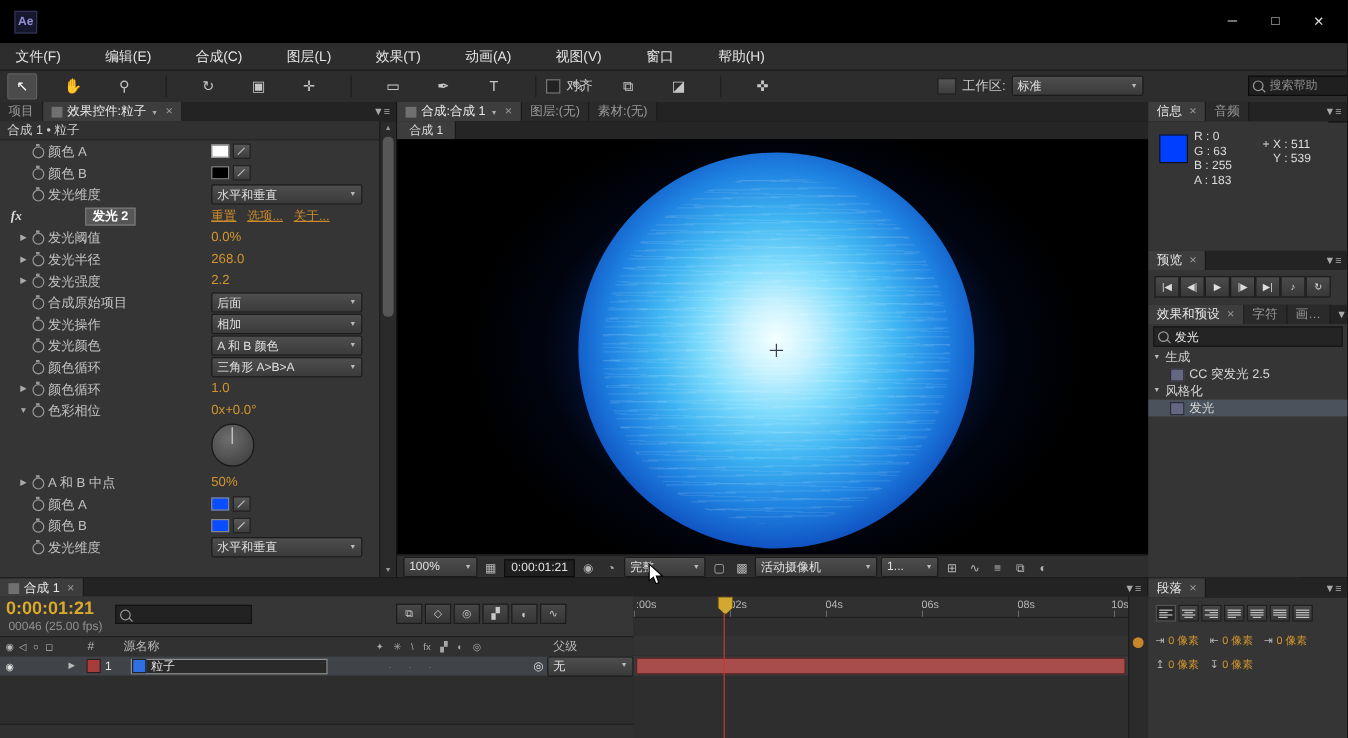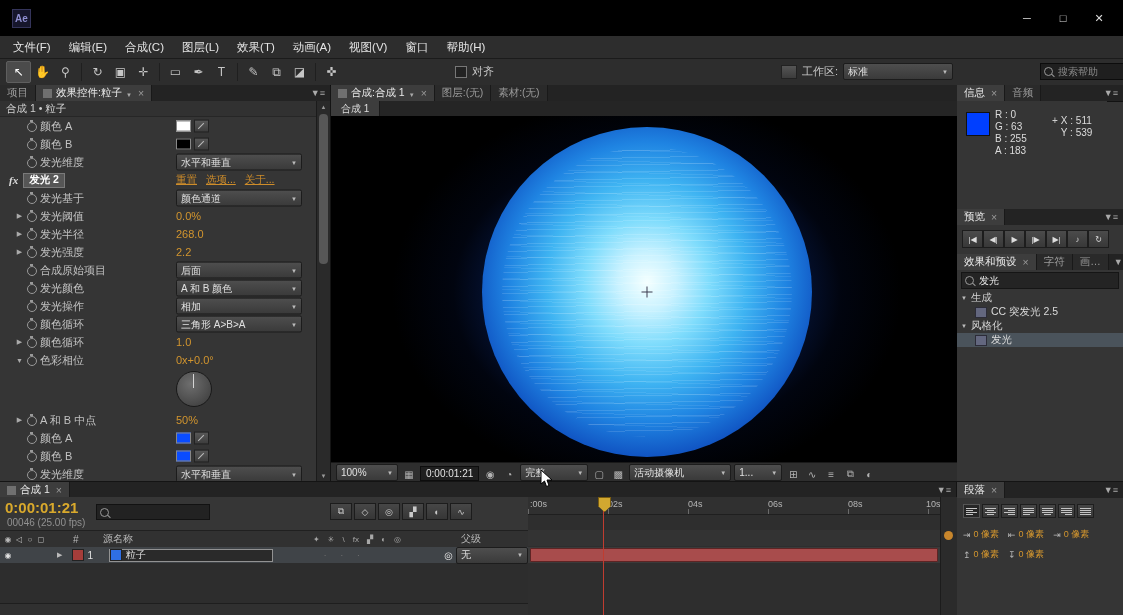--- a/index.html
+++ b/index.html
@@ -1,18 +1,18 @@
 <!DOCTYPE html>
 <html><head>
 <meta charset="utf-8">
 <style>
   html,body{margin:0;padding:0;background:#000;}
   .app{position:relative;width:1123px;height:615px;overflow:hidden;background:#141414;
        font-family:"Liberation Sans","DejaVu Sans",sans-serif;font-size:11px;color:#c8c8c8;}
-  .abs{position:absolute;}
+  .abs{position:absolute;gap:19px;}
   
   .titlebar{left:0;top:0;width:1123px;height:36px;background:#000;display:flex;align-items:center;}
   .badge{width:17px;height:17px;background:#16162c;color:#8f8fd0;font-weight:bold;font-size:10px;
          display:flex;align-items:center;justify-content:center;margin:0 7px 0 12px;border:1px solid #34345a;}
   .title{font-size:11.5px;color:#cfcfcf;}
   .winbtns{margin-left:auto;display:flex;margin-right:6px;}
   .winbtn{width:36px;height:24px;display:flex;align-items:center;justify-content:center;color:#ddd;font-size:11px;}
   .menubar{left:0;top:36px;width:1123px;height:22px;background:#2d2d2d;border-bottom:1px solid #1b1b1b;
            display:flex;align-items:center;padding-left:4px;}
   .menu-item{padding:0 9px;font-size:11.5px;color:#e4e4e4;}
@@ -64,21 +64,21 @@
       padding:0 4px;font-size:10px;color:#e0e0e0;white-space:nowrap;}
   .dd::after{content:"▼";font-size:6px;color:#bbb;margin-left:5px;}
   .swatch{width:15px;height:11px;border:1px solid #888;box-sizing:border-box;flex:none;}
   .eyedrop{width:13px;height:11px;background:linear-gradient(#585858,#3d3d3d);border:1px solid #222;
            margin-left:3px;position:relative;flex:none;}
   .eyedrop::after{content:"";position:absolute;top:5px;left:2px;width:8px;height:1px;background:#bbb;
                   transform:rotate(-45deg);}
   .fxbadge{font-style:italic;font-weight:bold;color:#ddd;margin:0 5px 0 9px;font-size:11px;
            font-family:"Liberation Serif",serif;}
   .fxname{background:#565656;border:1px solid #7a7a7a;padding:0 5px;color:#fff;font-weight:bold;
-          height:13px;display:flex;align-items:center;font-size:10.5px;}
+          height:13px;display:flex;align-items:center;font-size:10.5px;margin-left:48px;}
   .fxlink{color:#cf8d2a;text-decoration:underline;margin-right:9px;font-size:10.5px;}
   .dialrow{position:relative;height:42px;}
   .dial{position:absolute;left:176px;top:2px;width:34px;height:34px;border-radius:50%;
         background:radial-gradient(circle at 40% 35%,#6e6e6e,#383838);border:1px solid #191919;}
   .dial::after{content:"";position:absolute;left:16px;top:2px;width:1px;height:14px;background:#d5d5d5;}
   .vscroll{position:absolute;top:16px;right:0;width:13px;bottom:0;background:#2a2a2a;border-left:1px solid #1b1b1b;}
   .varr{height:11px;display:flex;align-items:center;justify-content:center;font-size:6px;color:#999;}
   .vthumb{position:absolute;top:13px;left:2px;width:9px;height:150px;background:#575757;border-radius:4px;}
   
   .subtabs{position:absolute;left:0;top:16px;right:0;height:15px;background:#252525;display:flex;
@@ -288,30 +288,20 @@
       <div class="prow">
         <span class="fxbadge">fx</span>
         <span class="fxname">发光 2</span>
         <span class="ctrl">
           <span class="fxlink">重置</span>
           <span class="fxlink">选项...</span>
           <span class="fxlink">关于...</span>
         </span>
       </div>
       <div class="prow">
-        <span class="exp"></span>
-          <span class="stw"></span>
-        <span class="lbl">发光基于</span>
-        <span class="ctrl">
-            <span class="dd" style="width:116px;">
-              <span>颜色通道</span>
-            </span>
-          </span>
-      </div>
-      <div class="prow">
         <span class="exp">▶</span>
           <span class="stw"></span>
         <span class="lbl">发光阈值</span>
         <span class="ctrl">
             <span class="val">0.0%</span>
           </span>
       </div>
       <div class="prow">
         <span class="exp">▶</span>
           <span class="stw"></span>
@@ -334,34 +324,34 @@
         <span class="lbl">合成原始项目</span>
         <span class="ctrl">
             <span class="dd" style="width:116px;">
               <span>后面</span>
             </span>
           </span>
       </div>
       <div class="prow">
         <span class="exp"></span>
           <span class="stw"></span>
+        <span class="lbl">发光操作</span>
+        <span class="ctrl">
+            <span class="dd" style="width:116px;">
+              <span>相加</span>
+            </span>
+          </span>
+      </div>
+      <div class="prow">
+        <span class="exp"></span>
+          <span class="stw"></span>
         <span class="lbl">发光颜色</span>
         <span class="ctrl">
             <span class="dd" style="width:116px;">
               <span>A 和 B 颜色</span>
-            </span>
-          </span>
-      </div>
-      <div class="prow">
-        <span class="exp"></span>
-          <span class="stw"></span>
-        <span class="lbl">发光操作</span>
-        <span class="ctrl">
-            <span class="dd" style="width:116px;">
-              <span>相加</span>
             </span>
           </span>
       </div>
       <div class="prow">
         <span class="exp"></span>
           <span class="stw"></span>
         <span class="lbl">颜色循环</span>
         <span class="ctrl">
             <span class="dd" style="width:116px;">
               <span>三角形 A&gt;B&gt;A</span>

